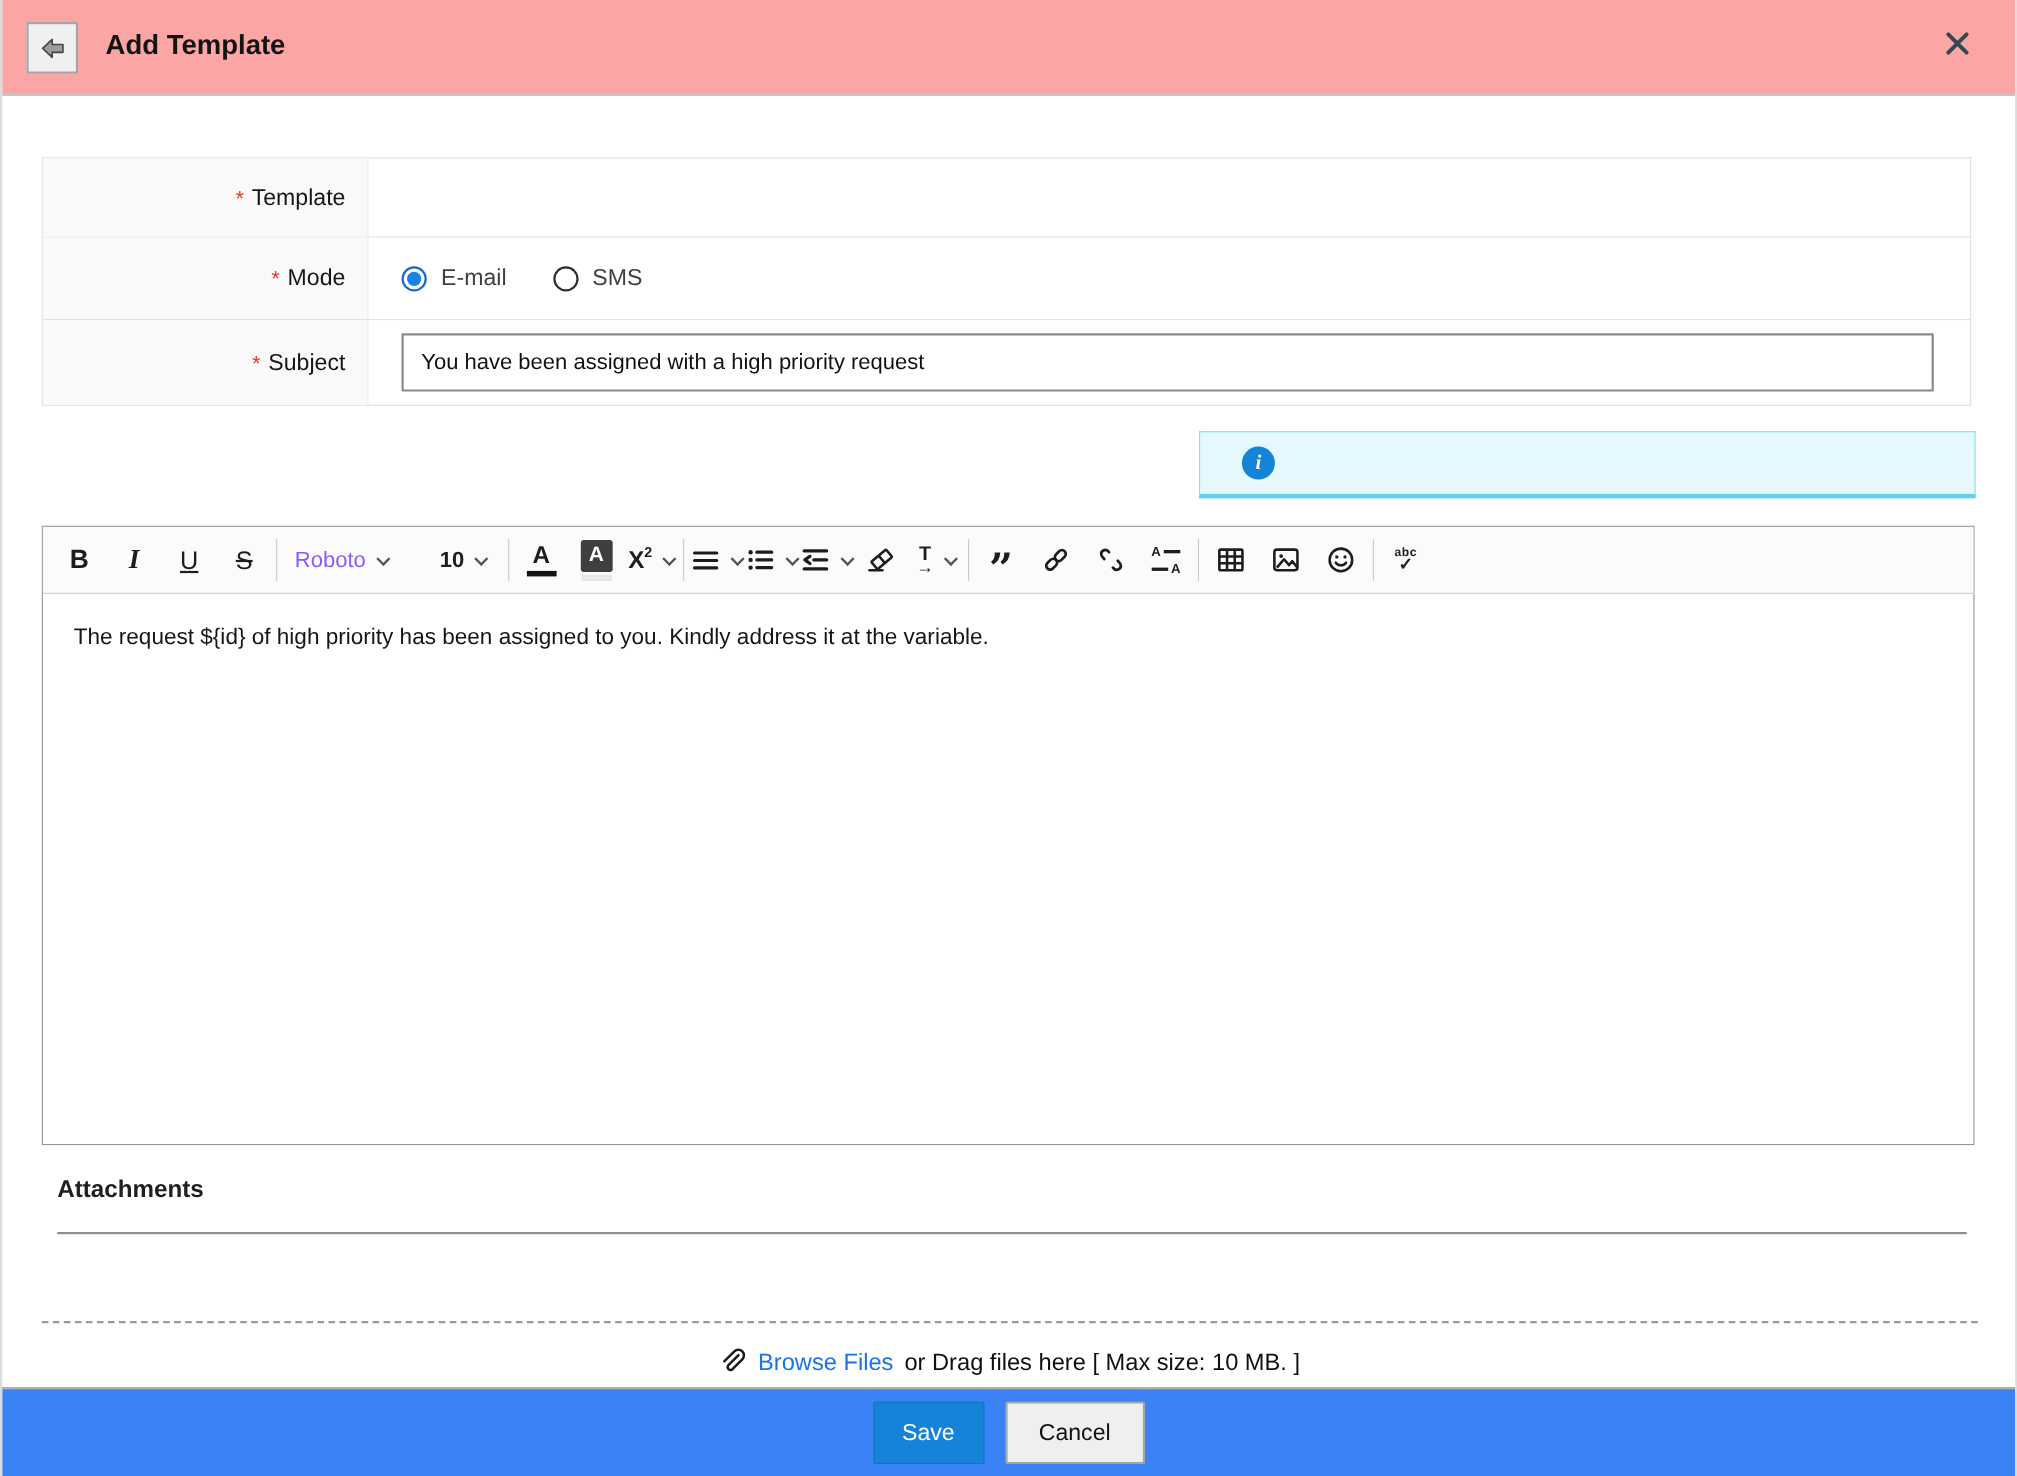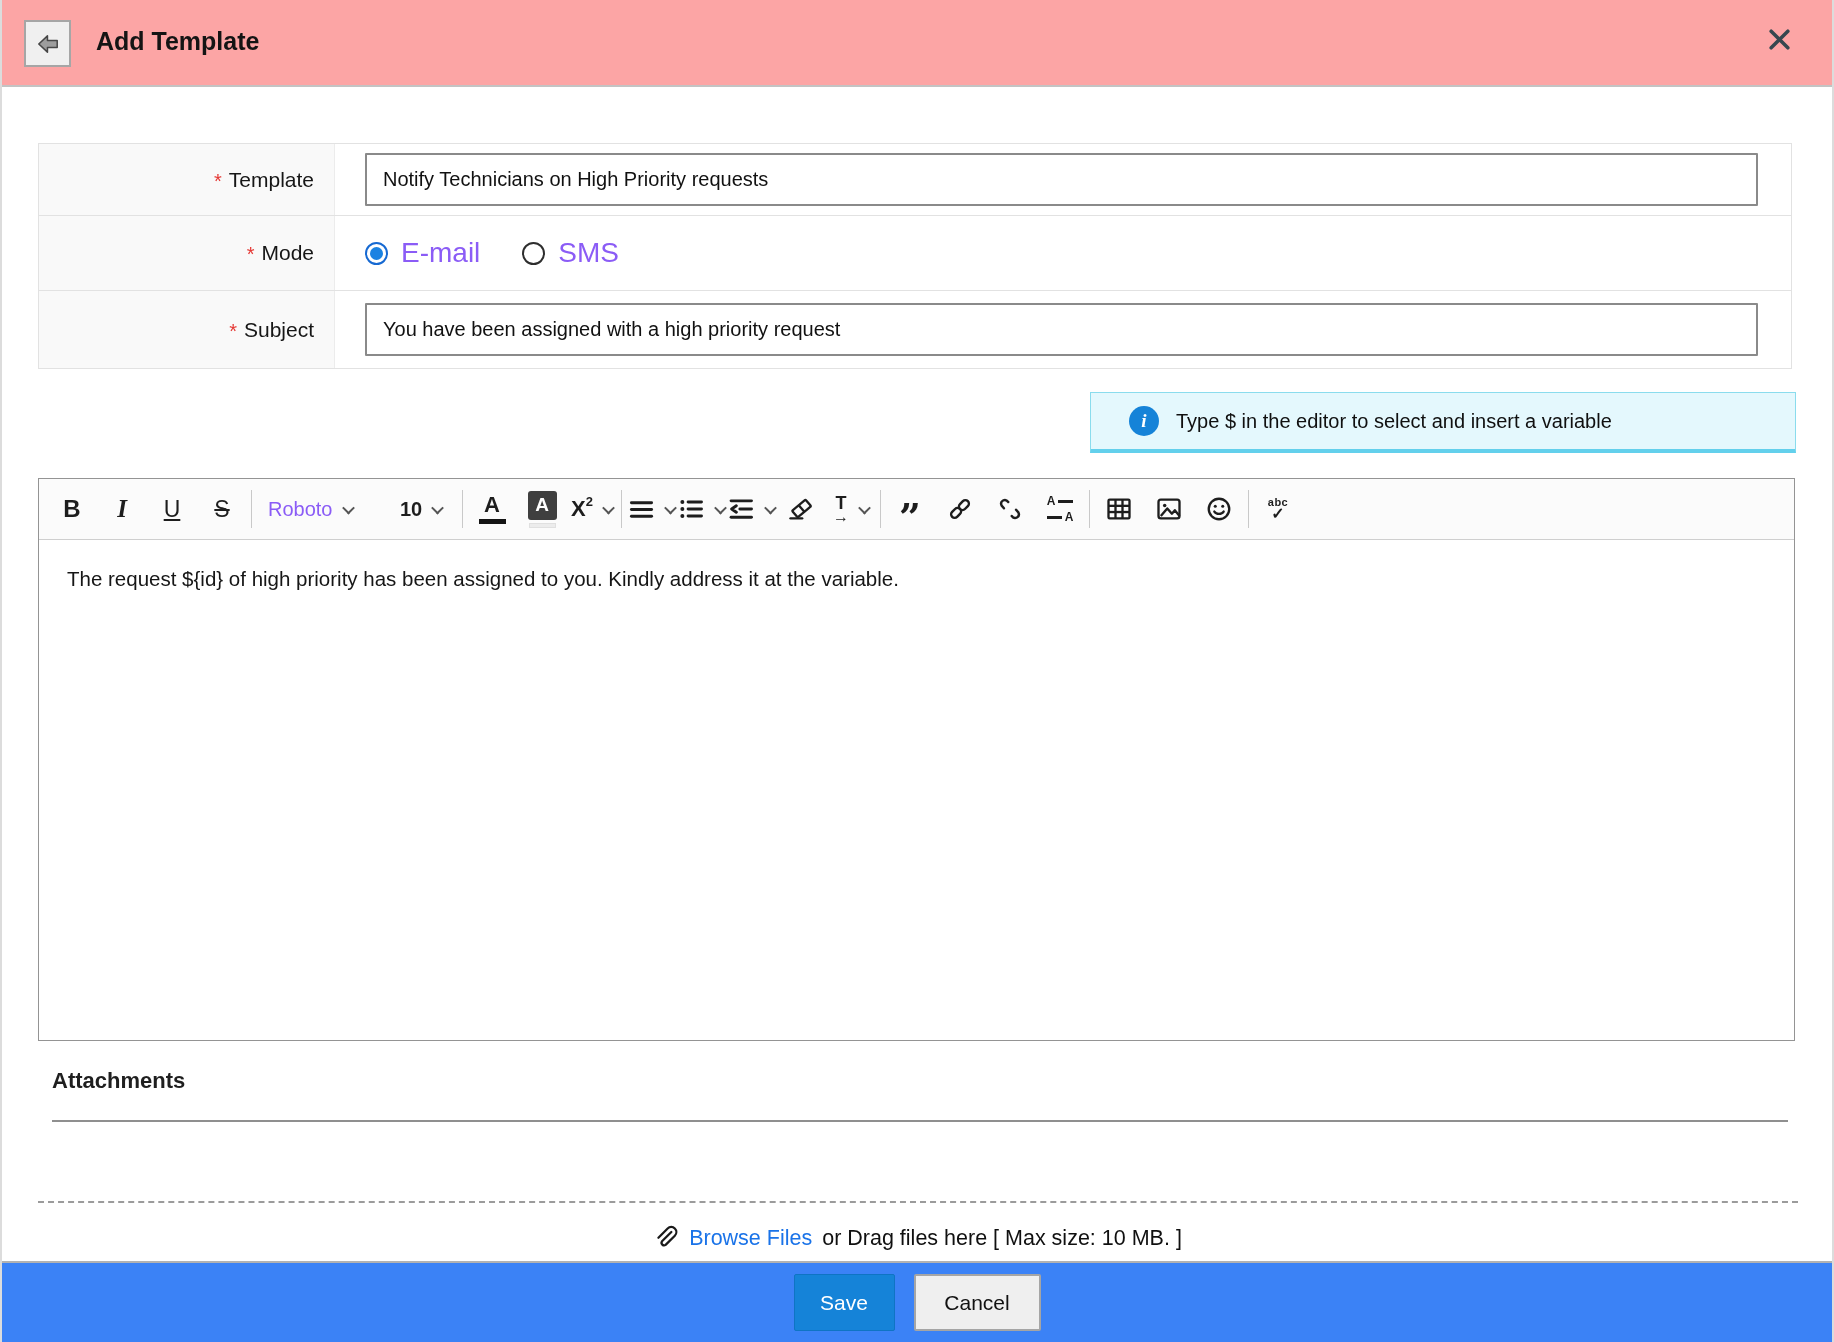--- a/index.html
+++ b/index.html
@@ -34,21 +34,21 @@
   .req{color:var(--required-red);font-size:20px;margin-right:7px;margin-top:3px;}
   .lbl-text{font-size:21px;color:#161616;}
   .val-cell{flex:1;display:flex;align-items:center;padding-left:30px;}
   .text-input{flex:1;height:53px;margin-right:33px;border:2px solid #8a8a8a;border-radius:1px;font-family:"Liberation Sans",sans-serif;font-size:20px;color:#111;padding:0 16px;background:#fff;outline:none;}
   .radio-group{display:flex;align-items:center;gap:42px;}
   .radio-opt{display:flex;align-items:center;gap:13px;cursor:pointer;}
   .radio{width:23px;height:23px;border-radius:50%;position:relative;flex:none;}
   .radio.sel{border:2px solid #1669d2;}
   .radio.sel::after{content:"";position:absolute;left:3px;top:3px;width:13px;height:13px;border-radius:50%;background:#1a82e2;}
   .radio.unsel{border:2px solid #2e2e2e;}
-  .radio-label{font-size:28px;color:#8b5cf6;}
+  .radio-label{font-size:21px;color:#404040;}
   
   .info-banner{position:absolute;left:1088px;top:392px;width:706px;height:61px;background:var(--info-bg);border:1px solid var(--info-border);border-bottom:4px solid #63d0ec;display:flex;align-items:center;gap:17px;padding-left:38px;}
   .info-icon{width:30px;height:30px;border-radius:50%;background:var(--accent-blue);color:#fff;display:flex;align-items:center;justify-content:center;font-family:"Liberation Serif",serif;font-style:italic;font-weight:700;font-size:19px;flex:none;}
   .info-text{font-size:20px;font-weight:500;color:#101010;}
   
   .editor{position:absolute;left:36px;top:478px;width:1757px;height:563px;border:1px solid #949494;background:#fff;}
   .toolbar{height:61px;background:#fbfbfb;border-bottom:1px solid #cfcfcf;display:flex;align-items:center;padding:0 8px;}
   .tbtn{min-width:50px;height:46px;display:flex;align-items:center;justify-content:center;cursor:pointer;color:#1d1d1d;flex:none;}
   .tb-sep{width:1px;height:38px;background:#c9c9c9;margin:0 4px;flex:none;}
   .g-bold{font-size:24px;font-weight:700;}
@@ -115,23 +115,20 @@
   </div>
 </div>
 
 <div class="form-table">
 
   <div class="form-row row-template">
     <div class="lbl-cell">
       <span class="req">*</span>
       <span class="lbl-text">Template</span>
     </div>
-    <div class="val-cell">
-      <input class="text-input" type="text" value="Notify Technicians on High Priority requests" style="">
-    </div>
   </div>
 
   <div class="form-row row-mode">
     <div class="lbl-cell">
       <span class="req">*</span>
       <span class="lbl-text">Mode</span>
     </div>
     <div class="val-cell">
       <div class="radio-group">
         <label class="radio-opt">
@@ -153,21 +150,20 @@
     </div>
     <div class="val-cell">
       <input class="text-input" type="text" value="You have been assigned with a high priority request" style="">
     </div>
   </div>
 
 </div>
 
 <div class="info-banner">
   <span class="info-icon">i</span>
-  <span class="info-text">Type $ in the editor to select and insert a variable</span>
 </div>
 
 <div class="editor">
   <div class="toolbar">
 
     <div class="tbtn g-bold">B</div>
     <div class="tbtn g-italic">I</div>
     <div class="tbtn g-under">U</div>
     <div class="tbtn g-strike">S</div>
 

